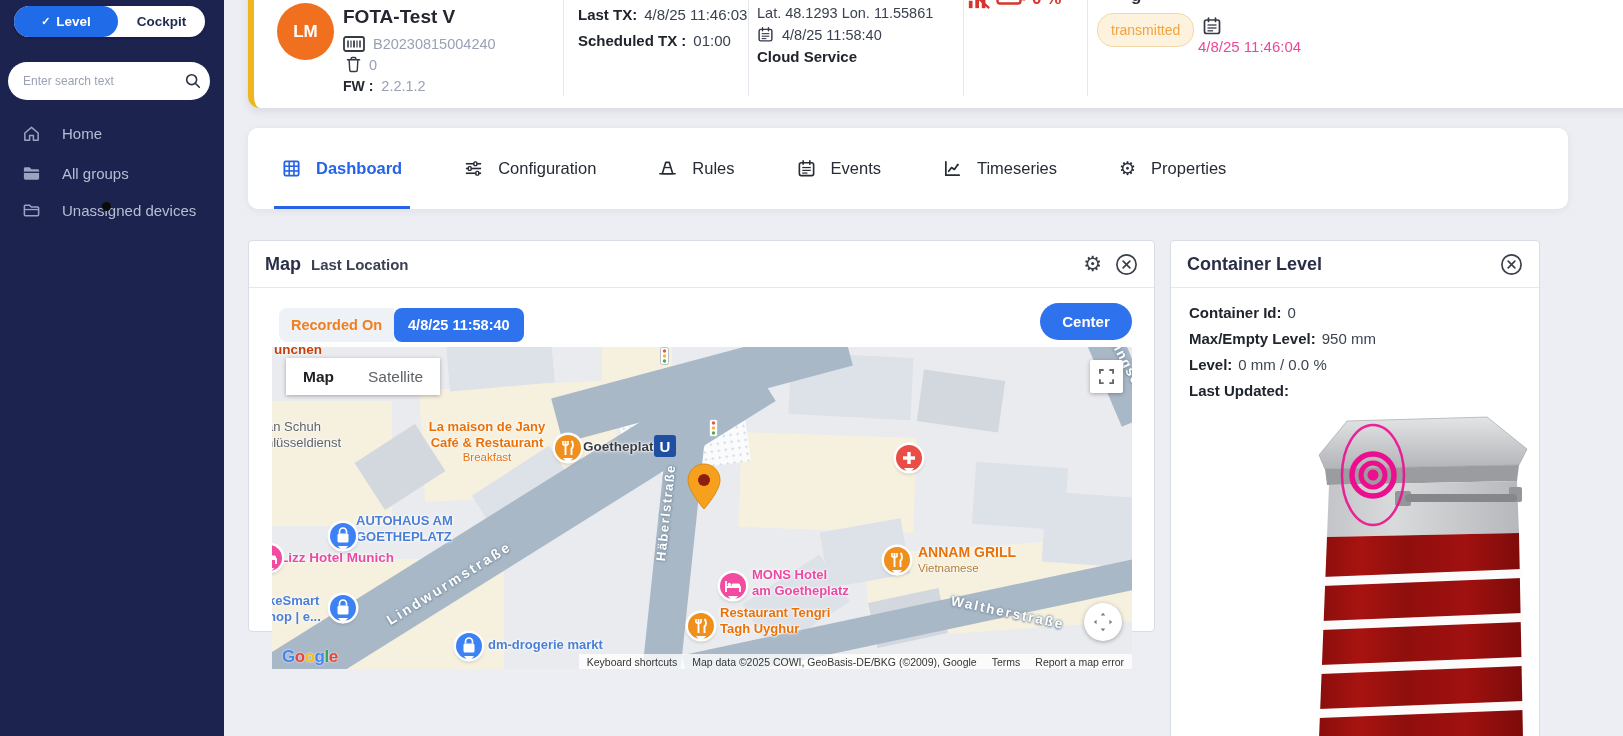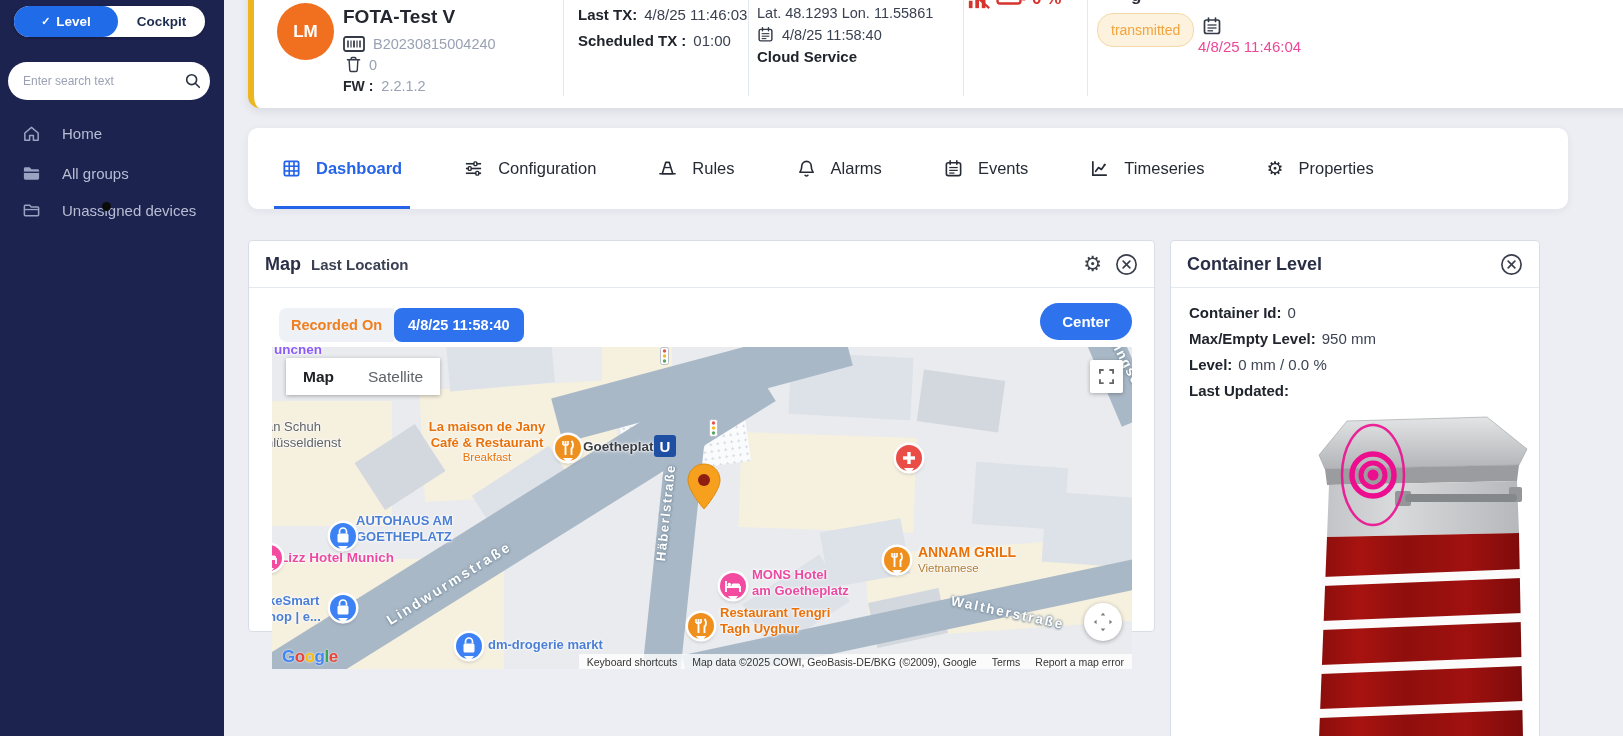--- a/index.html
+++ b/index.html
@@ -63,21 +63,21 @@
   .map-canvas{position:absolute;left:23px;top:106px;width:860px;height:322px;background:#e9ebee;overflow:hidden;cursor:grab;}
   .mshape{position:absolute;}
   .road{background:#a9b8c7;}
   .cream{background:#f6f0df;}
   .bldg{background:#dde1e8;}
   .bldg2{background:#d3d8df;}
   .plaza{background:#fafbfc;background-image:radial-gradient(#d9dee4 1px,transparent 1.3px);background-size:7px 7px;}
   .street{position:absolute;color:#fff;font-size:14px;font-weight:700;letter-spacing:2.5px;white-space:nowrap;text-shadow:0 0 3px #8296a5,0 0 3px #8296a5,0 1px 2px #7d90a0;}
   .poi{position:absolute;font-size:13px;font-weight:600;line-height:15.5px;white-space:nowrap;text-shadow:0 0 2px #fff,0 0 2px #fff,0 0 4px #fff;cursor:pointer;}
   .poi .sub{font-size:11.5px;font-weight:500;}
-  .c-orange{color:#e8710a;}.c-blue{color:#4b7fd6;}.c-pink{color:#ea4aa2;}.c-gray{color:#5f6368;}.c-dark{color:#3a3e44;}.c-mag{color:#8b5cf6;}
+  .c-orange{color:#e8710a;}.c-blue{color:#4b7fd6;}.c-pink{color:#ea4aa2;}.c-gray{color:#5f6368;}.c-dark{color:#3a3e44;}.c-mag{color:#c2410c;}
   .c-tan{color:#b07c35;}
   .pin{position:absolute;width:26px;height:26px;border-radius:50%;box-shadow:0 0 0 2.5px #fff,0 2px 4px rgba(0,0,0,.35);display:flex;align-items:center;justify-content:center;cursor:pointer;z-index:3;}
   .pin::after{content:"";position:absolute;left:50%;bottom:-8px;transform:translateX(-50%);border:5px solid transparent;border-top:6px solid #fff;}
   .pin-blue{background:#3d82f4;}.pin-orange{background:#ef8f1e;}.pin-pink{background:#f24ba0;}.pin-red{background:#ea4c46;}
   .ubahn{position:absolute;width:22px;height:22px;background:#1f4fa3;border-radius:3px;color:#fff;font-size:15px;font-weight:800;display:flex;align-items:center;justify-content:center;z-index:3;cursor:pointer;}
   .maptype{position:absolute;left:14px;top:11px;height:37px;background:#fff;box-shadow:0 1px 4px rgba(0,0,0,.3);display:flex;z-index:5;}
   .maptype .mt{border:none;background:#fff;height:100%;padding:0 17px;font-size:15.5px;font-family:inherit;cursor:pointer;}
   .mt-map{font-weight:700;color:#202124;}
   .mt-sat{color:#5f6368;border-left:1px solid #ebebeb;}
   .fs-btn{position:absolute;left:818px;top:13px;width:33px;height:33px;background:#fff;border:none;border-radius:2px;box-shadow:0 1px 4px rgba(0,0,0,.3);display:flex;align-items:center;justify-content:center;color:#666;cursor:pointer;z-index:5;}
@@ -348,28 +348,20 @@
       </span>
     <span>Configuration</span>
   </div>
   <div class="tab">
     <span class="tic">
         <svg width="19" height="19">
           <use href="#sy-cone"></use>
         </svg>
       </span>
     <span>Rules</span>
-  </div>
-  <div class="tab">
-    <span class="tic">
-        <svg width="19" height="19">
-          <use href="#sy-bell"></use>
-        </svg>
-      </span>
-    <span>Alarms</span>
   </div>
   <div class="tab">
     <span class="tic">
         <svg width="19" height="19">
           <use href="#sy-cal"></use>
         </svg>
       </span>
     <span>Events</span>
   </div>
   <div class="tab">

